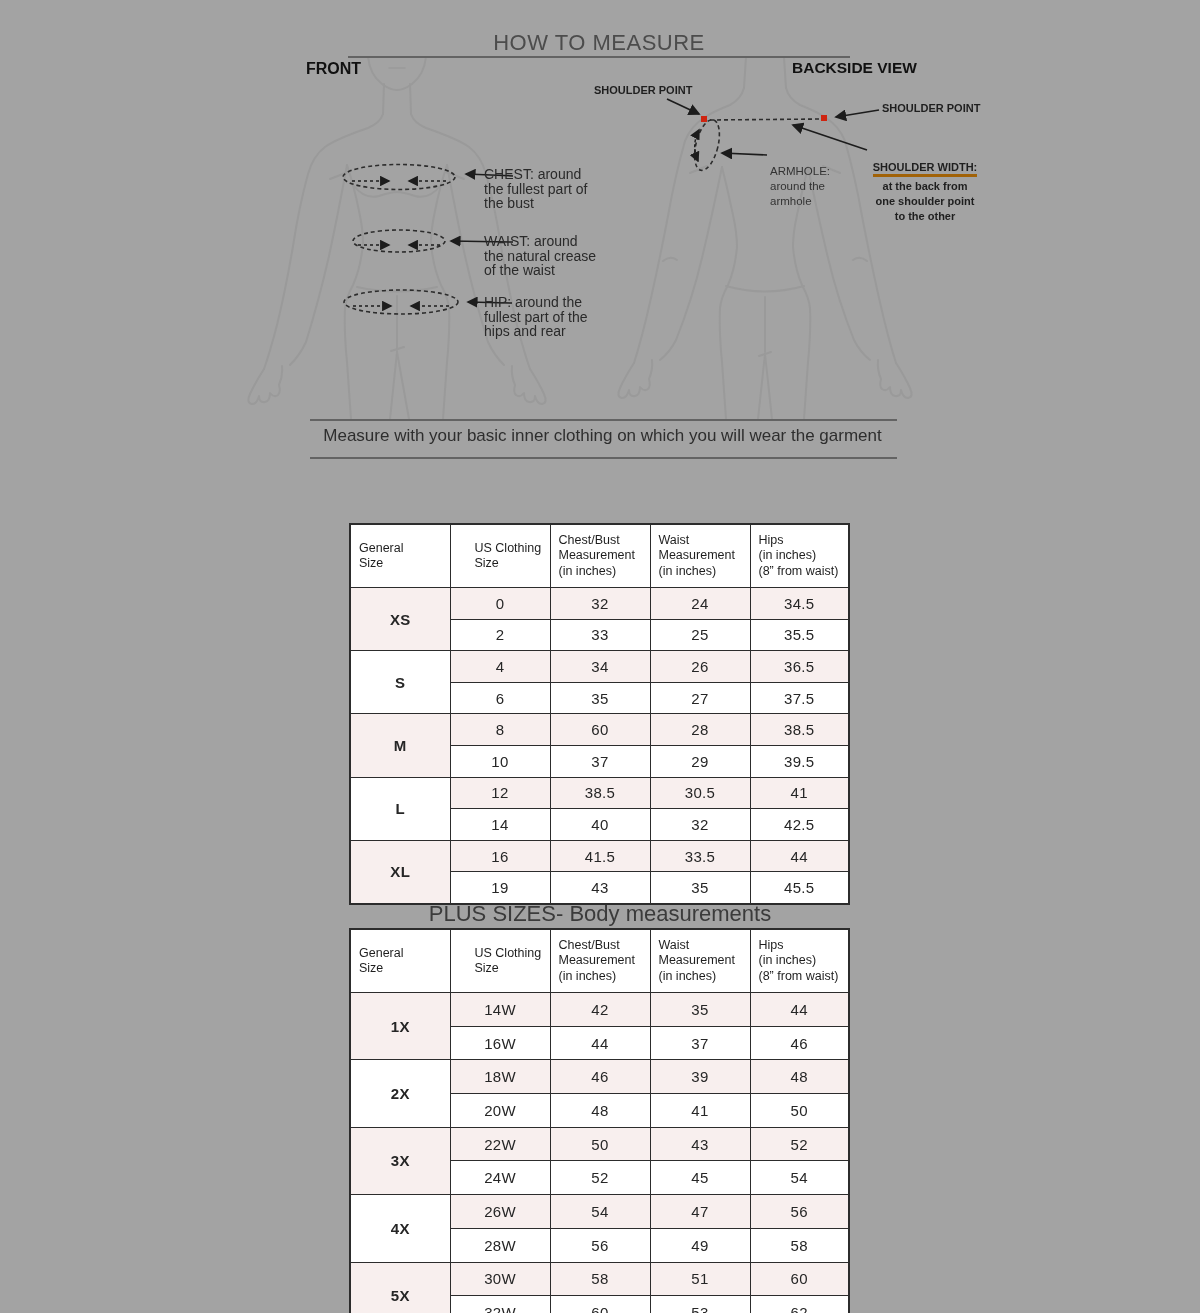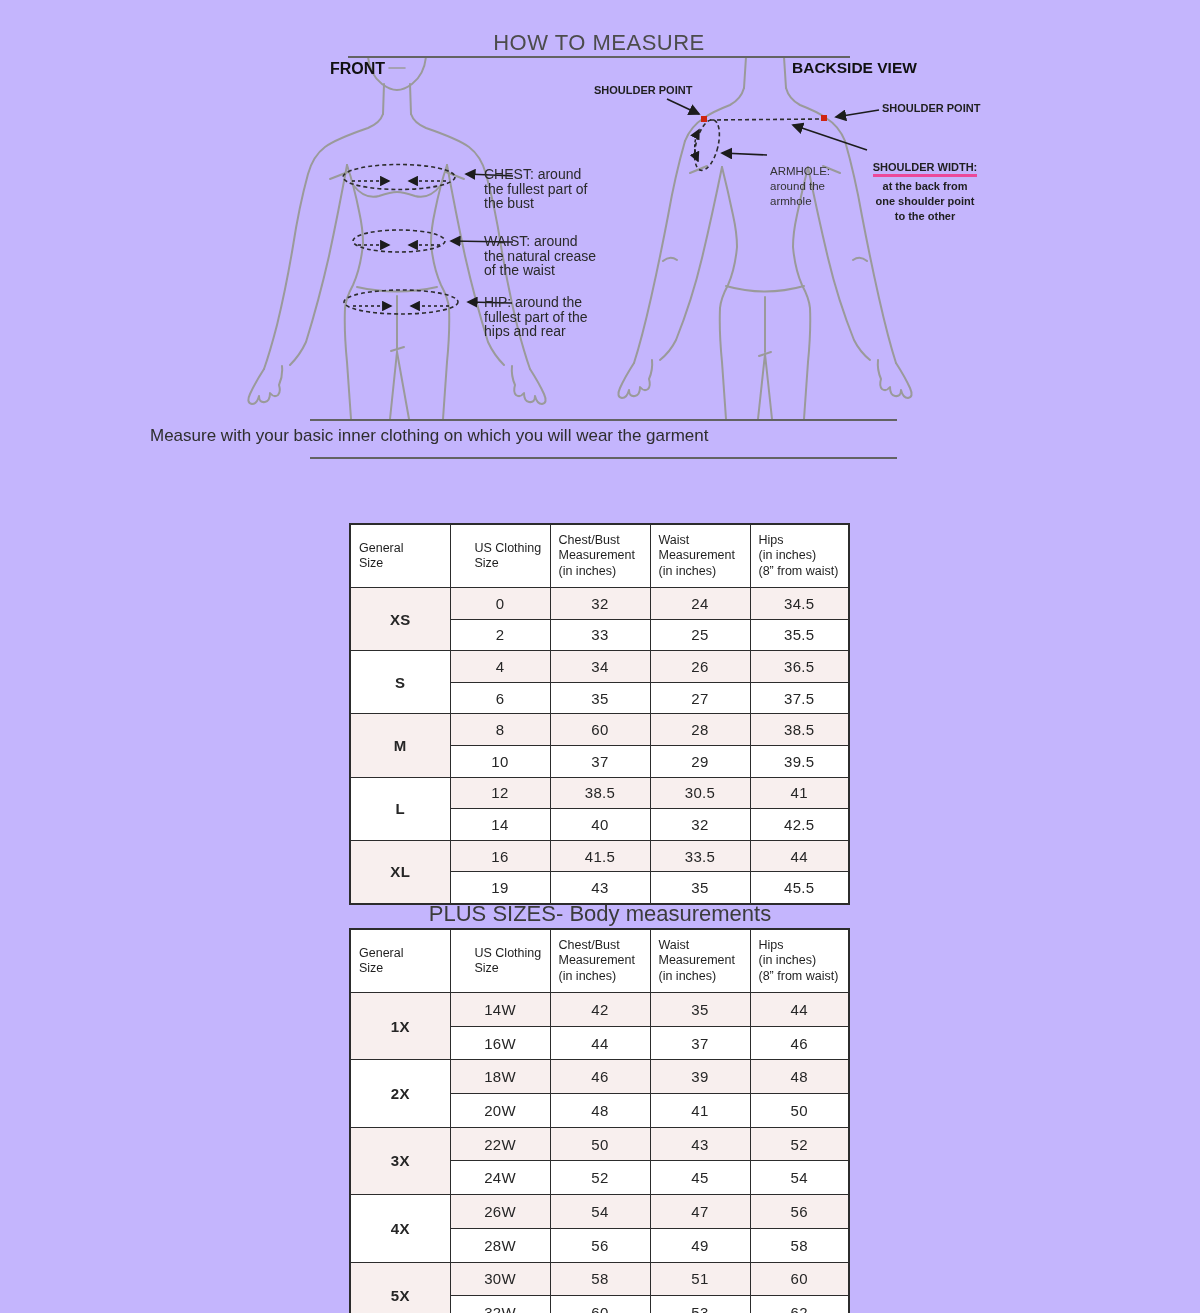--- a/index.html
+++ b/index.html
@@ -1,34 +1,34 @@
 <!DOCTYPE html>
 <html><head>
 <meta charset="utf-8">
 <style>
   html,body{margin:0;padding:0;background:#ffffff;}
-  #page{position:relative;width:1200px;height:1313px;background:#c4b5fd;overflow:hidden;
+  #page{position:relative;width:1200px;height:1313px;background:#a3a3a3;overflow:hidden;
         font-family:"Liberation Sans",sans-serif;}
   svg{position:absolute;left:0;top:0;}
   .lbl{position:absolute;white-space:pre-line;color:#1f1f1f;
        font-family:"Liberation Sans",sans-serif;}
   .hline{position:absolute;background:#636363;height:2px;}
   #main-title{left:348px;top:30px;width:502px;text-align:center;font-size:22px;
               color:#4c4c4c;letter-spacing:.5px;}
-  #front-label{left:306px;top:60px;font-size:16px;font-weight:bold;color:#111;margin-left:24px;}
+  #front-label{left:306px;top:60px;font-size:16px;font-weight:bold;color:#111;}
   #backside-label{left:792px;top:59px;font-size:15.5px;font-weight:bold;color:#111;}
   #sp-left{left:594px;top:84px;font-size:11px;font-weight:bold;}
   #sp-right{left:882px;top:102px;font-size:11px;font-weight:bold;}
   #armhole-label{left:770px;top:164px;font-size:11.5px;line-height:15px;color:#333;}
   #sw-wrap{left:856px;top:149px;width:138px;text-align:center;font-size:11px;font-weight:bold;}
-  #sw-title{display:inline-block;border-bottom:3px solid #ec4899;padding-bottom:1px;}
+  #sw-title{display:inline-block;border-bottom:3px solid #a16207;padding-bottom:1px;}
   #sw-desc{line-height:15px;margin-top:2px;white-space:pre-line;}
   #chest-label,#waist-label,#hip-label{left:484px;font-size:14px;line-height:14.5px;color:#2a2a2a;}
   #chest-label{top:167px;} #waist-label{top:234px;} #hip-label{top:295px;}
-  #measure-note{left:150px;top:426px;width:905px;font-size:17px;color:#2e2e2e;}
+  #measure-note{left:150px;top:426px;width:905px;text-align:center;font-size:17px;color:#2e2e2e;}
   .table-title{position:absolute;left:300px;width:600px;text-align:center;
                font-size:22px;color:#3b3b3b;}
   #regular-title{top:494px;} #plus-title{top:901px;}
   table.sizes{position:absolute;left:349px;border-collapse:collapse;table-layout:fixed;
               border:2.5px solid #2c2c2c;background:#fff;}
   #regular-table{top:523px;} #plus-table{top:928px;}
   table.sizes th,table.sizes td{border:1.5px solid #2c2c2c;}
   table.sizes th{height:62px;font-size:12.5px;font-weight:normal;color:#1e1e1e;
                  text-align:left;vertical-align:middle;white-space:pre-line;
                  line-height:15.5px;padding:0 4px 0 8px;}

